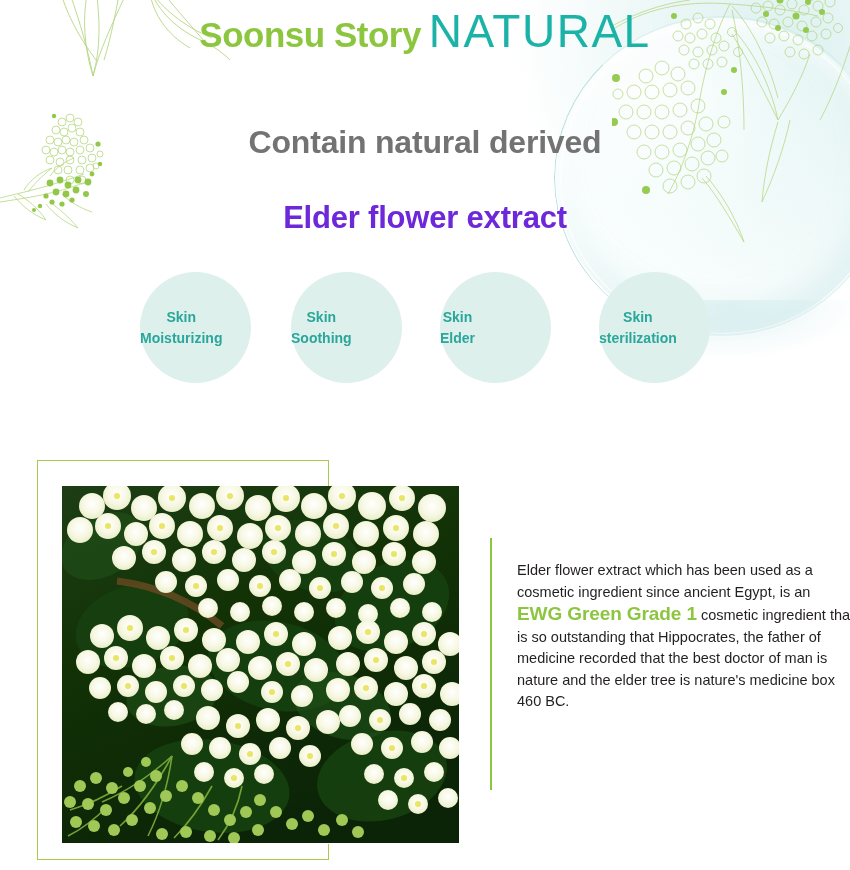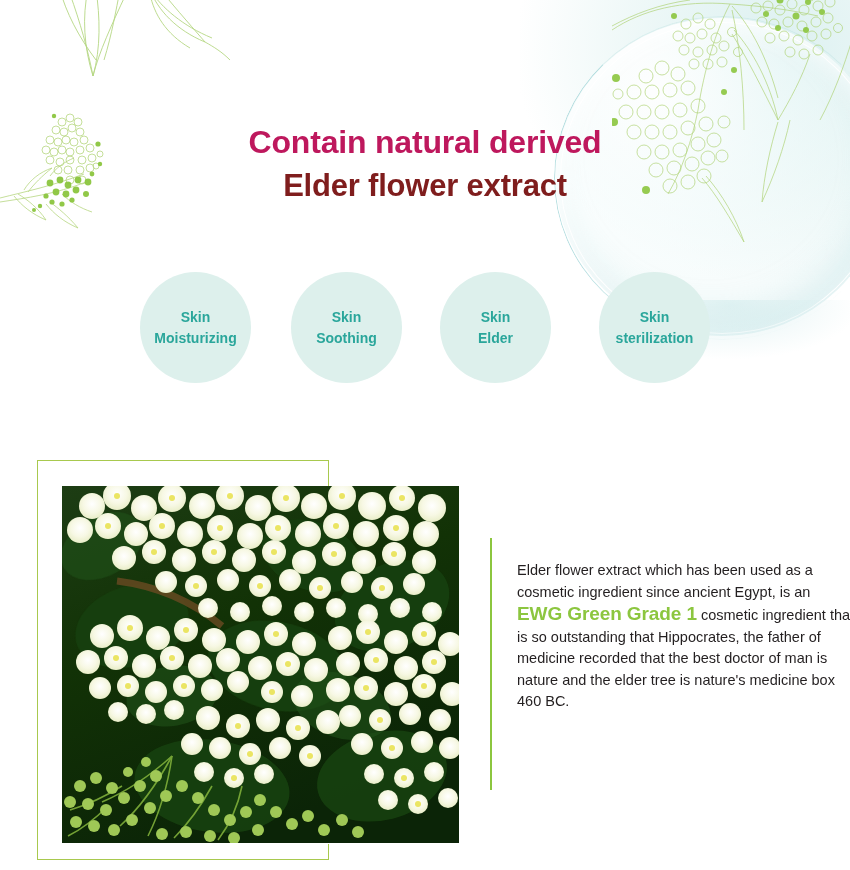--- a/index.html
+++ b/index.html
@@ -105,21 +105,21 @@
     left: 140px; top: 272px;
     width: 580px; height: 116px;
   }
   .circle {
     position: absolute;
     top: 0;
     width: 111px; height: 111px;
     border-radius: 50%;
     display: flex;
     align-items: center;
-    justify-content: center;
+    justify-content: flex-start;
     text-align: center;
     font-size: 14px;
     font-weight: bold;
     line-height: 21px;
   }
   .circle .c-l1 { display: block; }
   .circle .c-l2 { display: block; }
 
   
   #photo-frame {
@@ -380,24 +380,27 @@
         <circle cx="194" cy="60" r="3"></circle>
       <circle cx="62" cy="46" r="3"></circle>
         <circle cx="122" cy="100" r="3"></circle>
       <circle cx="4" cy="108" r="4"></circle>
         <circle cx="2" cy="152" r="4"></circle>
         <circle cx="34" cy="220" r="4"></circle>
       <circle cx="112" cy="122" r="3"></circle>
     </g>
   </svg>
 
+  <div id="brand-line">
+    <span class="brand-soonsu" style="color: rgb(140, 198, 63);">Soonsu Story</span><span class="brand-natural" style="color: rgb(27, 179, 168);">NATURAL</span>
+  </div>
 
   <div id="headline">
-    <div class="headline-1" style="color: #be185d;">Contain natural derived</div>
-    <div class="headline-2" style="color: #7f1d1d;">Elder flower extract</div>
+    <div class="headline-1" style="color: #737373;">Contain natural derived</div>
+    <div class="headline-2" style="color: #6d28d9; margin-top: 32px;">Elder flower extract</div>
   </div>
 
   <div id="circles">
     <div class="circle" style="left: 0px; background: rgb(221, 240, 236); color: rgb(42, 166, 155);">
       <span>
         <span class="c-l1">Skin</span>
         <span class="c-l2">Moisturizing</span>
       </span>
     </div>
     <div class="circle" style="left: 151px; background: rgb(221, 240, 236); color: rgb(42, 166, 155);">

